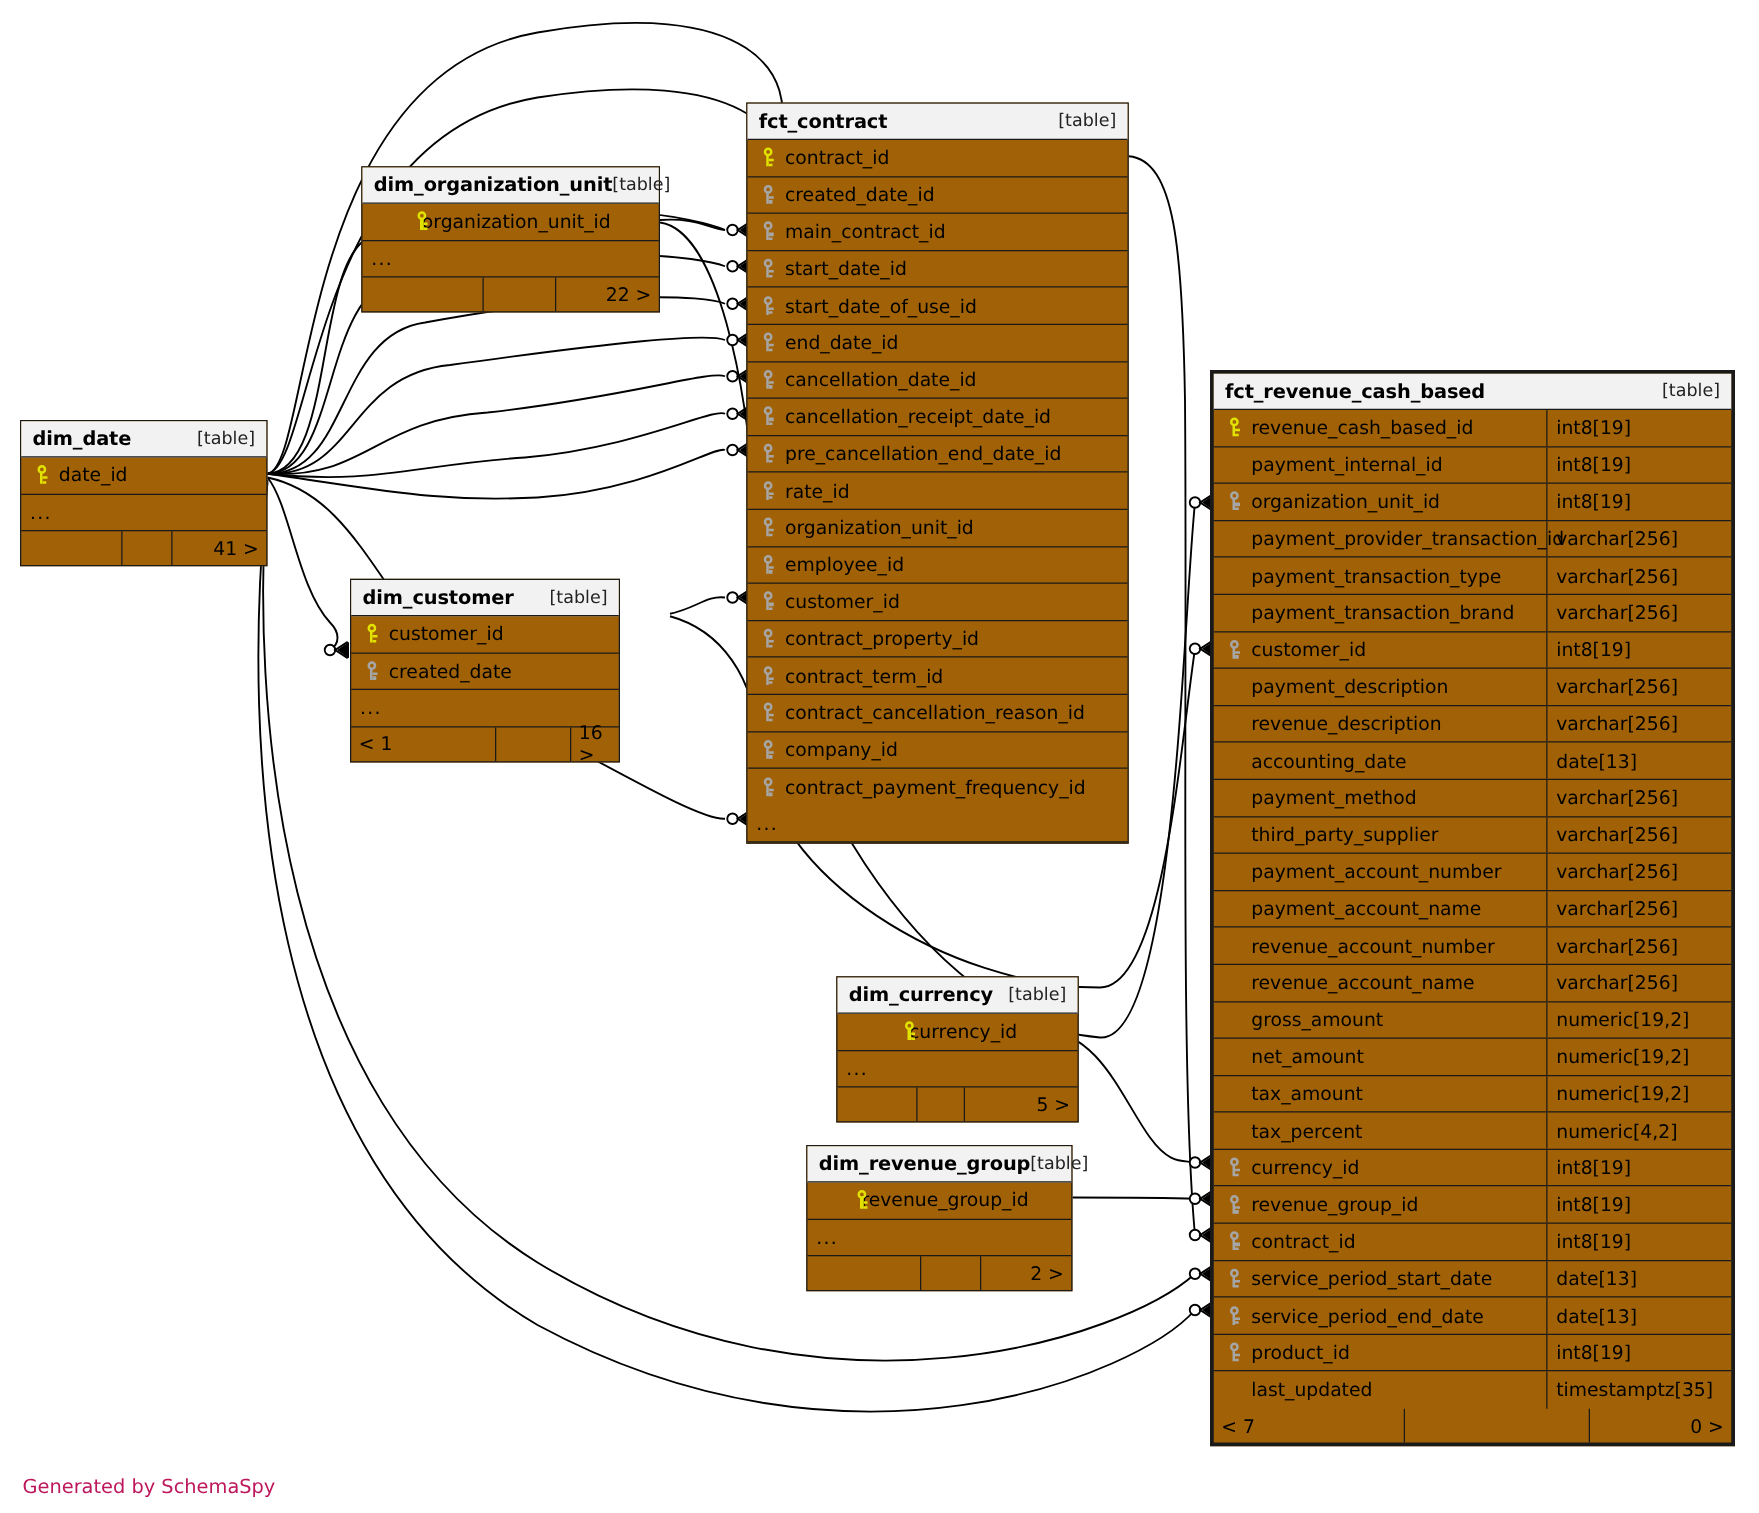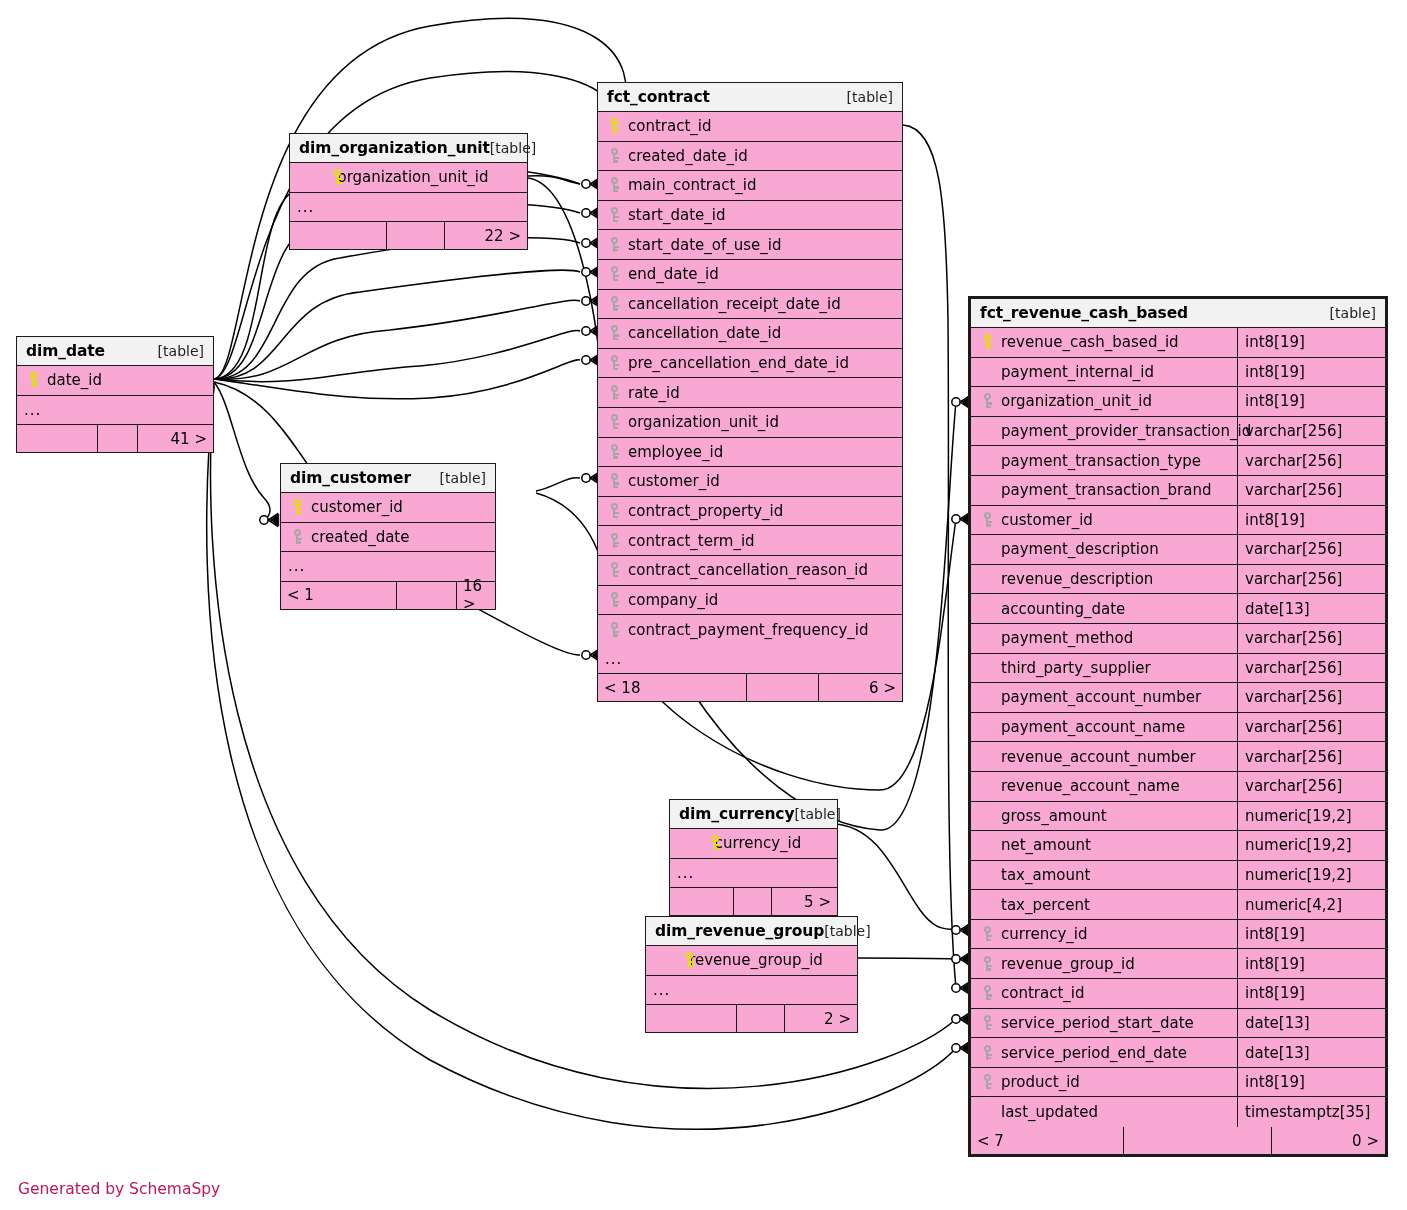--- a/index.html
+++ b/index.html
@@ -6,21 +6,21 @@
   body{
     width:1407px;height:1210px;position:relative;overflow:hidden;
     font-family:"DejaVu Sans","Liberation Sans",sans-serif;
     color:#000000;
   }
   #canvas{position:absolute;left:0;top:0;width:1407px;height:1210px;}
   #edges{position:absolute;left:0;top:0;width:1407px;height:1210px;pointer-events:none;}
 
   .tbl{
     position:absolute;
-    background:#f9a8d4;
+    background:#a16207;
     border:1.6px solid #1a1a1a;
     box-sizing:border-box;
   }
   .tbl.focus{border-width:3px;}
 
   .thead{
     display:flex;align-items:center;justify-content:space-between;
     background:#f2f2f2;
     border-bottom:1.6px solid #1a1a1a;
     padding:0 9px;
@@ -253,21 +253,21 @@
         </span>
     </div>
     <div class="dots">...</div>
     <div class="tfoot">
       <div class="fl" style="width:115px">&lt; 1</div>
       <div class="fl" style="width:60px"></div>
       <div class="fr" style="flex:1">16 &gt;</div>
     </div>
   </div>
 
-  <div class="tbl" style="left:669px;top:781px;width:169px;margin-top:18px;">
+  <div class="tbl" style="left:669px;top:781px;width:194px;">
     <div class="thead">
       <span class="tname">dim_currency</span>
       <span class="ttag">[table]</span>
     </div>
     <div class="row ctr">
       <span class="rowname">
           <span class="key pk">
             <i></i>
             <b></b>
             <s></s>
@@ -381,32 +381,32 @@
           </span>
         </div>
         <div class="row">
           <span class="rowname">
             <span class="key fk">
               <i></i>
               <b></b>
               <s></s>
               <u></u>
             </span>
+            <span class="lbl">cancellation_date_id</span>
+          </span>
+        </div>
+        <div class="row">
+          <span class="rowname">
+            <span class="key fk">
+              <i></i>
+              <b></b>
+              <s></s>
+              <u></u>
+            </span>
             <span class="lbl">cancellation_receipt_date_id</span>
-          </span>
-        </div>
-        <div class="row">
-          <span class="rowname">
-            <span class="key fk">
-              <i></i>
-              <b></b>
-              <s></s>
-              <u></u>
-            </span>
-            <span class="lbl">cancellation_date_id</span>
           </span>
         </div>
         <div class="row">
           <span class="rowname">
             <span class="key fk">
               <i></i>
               <b></b>
               <s></s>
               <u></u>
             </span>
@@ -507,25 +507,20 @@
               <i></i>
               <b></b>
               <s></s>
               <u></u>
             </span>
             <span class="lbl">contract_payment_frequency_id</span>
           </span>
         </div>
       </div>
     <div class="dots">...</div>
-    <div class="tfoot">
-      <div class="fl" style="width:148px">&lt; 18</div>
-      <div class="fl" style="width:72px"></div>
-      <div class="fr" style="flex:1">6 &gt;</div>
-    </div>
   </div>
 
   <div class="tbl focus" id="t-fct-revenue" style="left:968px;top:296px;width:420px;">
     <div class="thead">
       <span class="tname">fct_revenue_cash_based</span>
       <span class="ttag">[table]</span>
     </div>
     <div class="rows">
         <div class="row">
           <span class="rowname">

